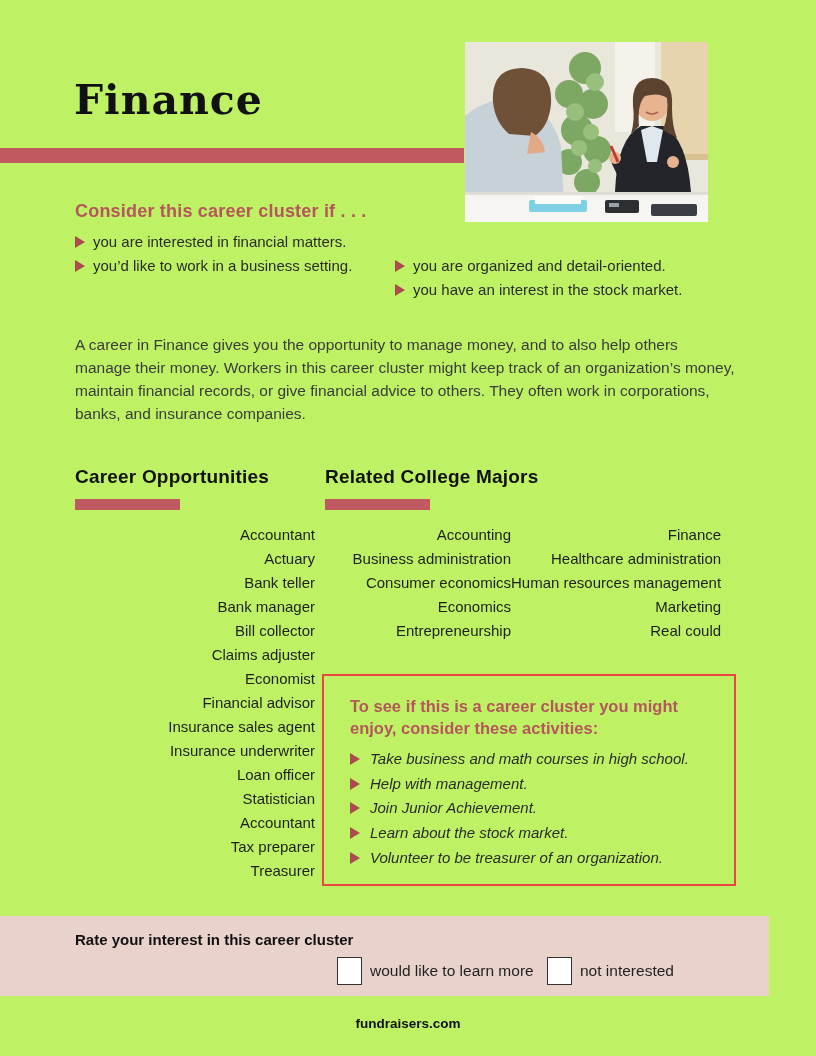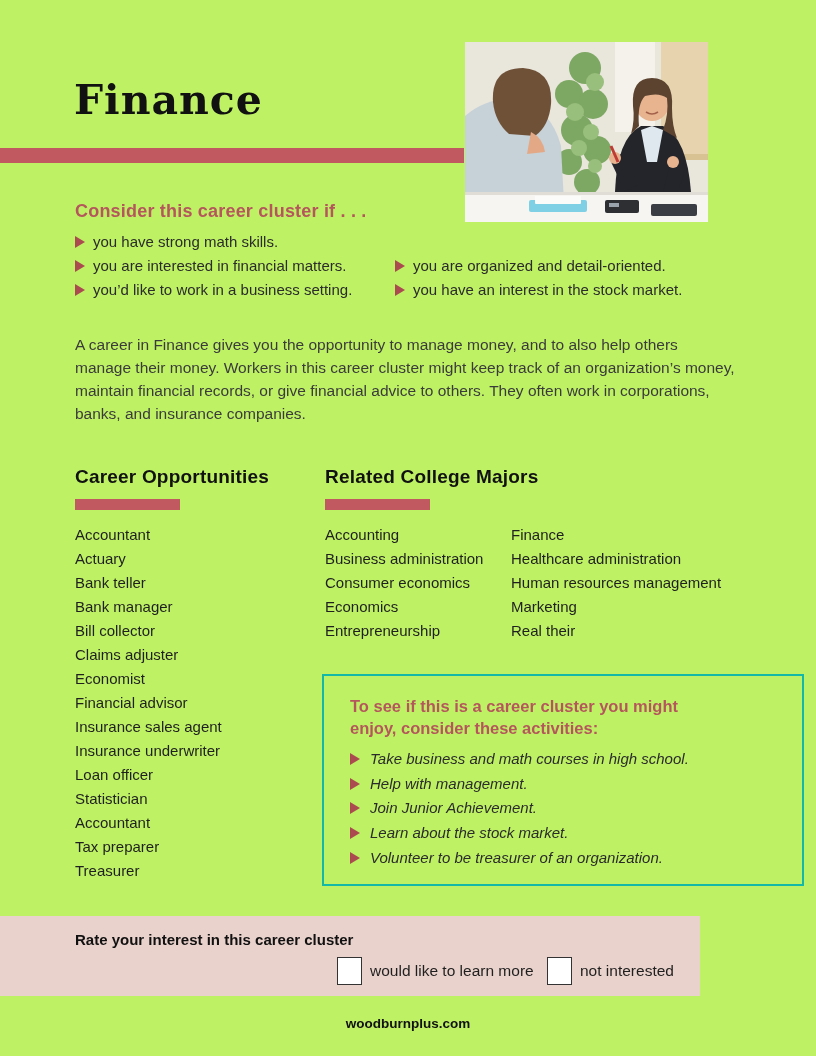--- a/index.html
+++ b/index.html
@@ -27,37 +27,37 @@
   .intro{position:absolute;left:75px;top:333px;width:662px;font-size:15.5px;
          line-height:23px;color:#3b3b3b;}
 
   
   .sec-heading{font-size:19px;font-weight:bold;color:#111111;letter-spacing:.2px;}
   .sec-bar{width:105px;height:11px;background:#c05a60;margin-top:11px;}
 
   
   .careers{position:absolute;left:75px;top:466px;width:240px;}
   .plain-list{list-style:none;margin:13px 0 0 0;padding:0;}
-  .plain-list li{font-size:15px;line-height:24px;color:#1f1f1f;}
+  .plain-list li{font-size:15px;line-height:24px;color:#1f1f1f;text-align:right;}
 
   
   .majors{position:absolute;left:325px;top:466px;width:420px;}
   .majors-cols{display:flex;margin-top:13px;}
   .majors-col1{width:186px;}
 
   
-  .activities{position:absolute;left:322px;top:674px;width:482px;height:212px;
-              border:2px solid #14b8a6;box-sizing:border-box;padding:19px 10px 0 26px;}
+  .activities{position:absolute;left:322px;top:674px;width:414px;height:212px;
+              border:2px solid #ef4444;box-sizing:border-box;padding:19px 10px 0 26px;}
   .activities-heading{font-size:16.5px;font-weight:bold;color:#b5565c;line-height:22px;width:368px;}
   .activities-list{margin-top:11px;}
   .activities-list .bullet-row{height:24.7px;font-style:italic;}
   .activities-list .tri{margin-right:10px;}
 
   
-  .band{position:absolute;left:0;top:916px;width:700px;height:80px;background:#e9d2cb;}
+  .band{position:absolute;left:0;top:916px;width:769px;height:80px;background:#e9d2cb;}
   .band-heading{position:absolute;left:75px;top:15px;font-size:15px;font-weight:bold;color:#111111;}
   .option{position:absolute;top:41px;display:flex;align-items:center;}
   .opt-1{left:102px;} .opt-2{left:337px;} .opt-3{left:547px;}
   .checkbox{width:25px;height:28px;background:#ffffff;border:1px solid #333333;
             box-sizing:border-box;flex:0 0 auto;}
   .opt-label{font-size:15.5px;color:#1f1f1f;margin-left:8px;}
 
   
   .footer{position:absolute;left:0;top:1016px;width:816px;text-align:center;
           font-size:13.5px;font-weight:bold;color:#111111;}
@@ -125,24 +125,20 @@
       <rect x="140" y="158" width="34" height="13" rx="2" fill="#2d2f33"></rect>
       <rect x="144" y="161" width="10" height="4" fill="#9aa3ab"></rect>
       <rect x="186" y="162" width="46" height="12" rx="2" fill="#3a3d44"></rect>
     </svg>
   </div>
 
   <div class="consider">
     <div class="consider-heading">Consider this career cluster if . . .</div>
     <div class="bullet-cols">
       <div class="bcol-left">
-        <div class="bullet-row">
-          <span class="tri"></span>
-          <span class="bullet-text">you have strong math skills.</span>
-        </div>
         <div class="bullet-row">
           <span class="tri"></span>
           <span class="bullet-text">you are interested in financial matters.</span>
         </div>
         <div class="bullet-row">
           <span class="tri"></span>
           <span class="bullet-text">you’d like to work in a business setting.</span>
         </div>
       </div>
       <div class="bcol-right">
@@ -191,21 +187,21 @@
         <li>Business administration</li>
         <li>Consumer economics</li>
         <li>Economics</li>
         <li>Entrepreneurship</li>
       </ul>
       <ul class="plain-list" style="margin-top:0">
         <li>Finance</li>
         <li>Healthcare administration</li>
         <li>Human resources management</li>
         <li>Marketing</li>
-        <li>Real their</li>
+        <li>Real could</li>
       </ul>
     </div>
   </div>
 
   <div class="activities">
     <div class="activities-heading">To see if this is a career cluster you might enjoy, consider these activities:</div>
     <div class="activities-list">
       <div class="bullet-row">
         <span class="tri"></span>
         <span class="bullet-text">Take business and math courses in high school.</span>
@@ -234,15 +230,15 @@
     <div class="option opt-2">
       <span class="checkbox"></span>
       <span class="opt-label">would like to learn more</span>
     </div>
     <div class="option opt-3">
       <span class="checkbox"></span>
       <span class="opt-label">not interested</span>
     </div>
   </div>
 
-  <div class="footer">woodburnplus.com</div>
+  <div class="footer">fundraisers.com</div>
 
 </div>
 
 </body></html>

